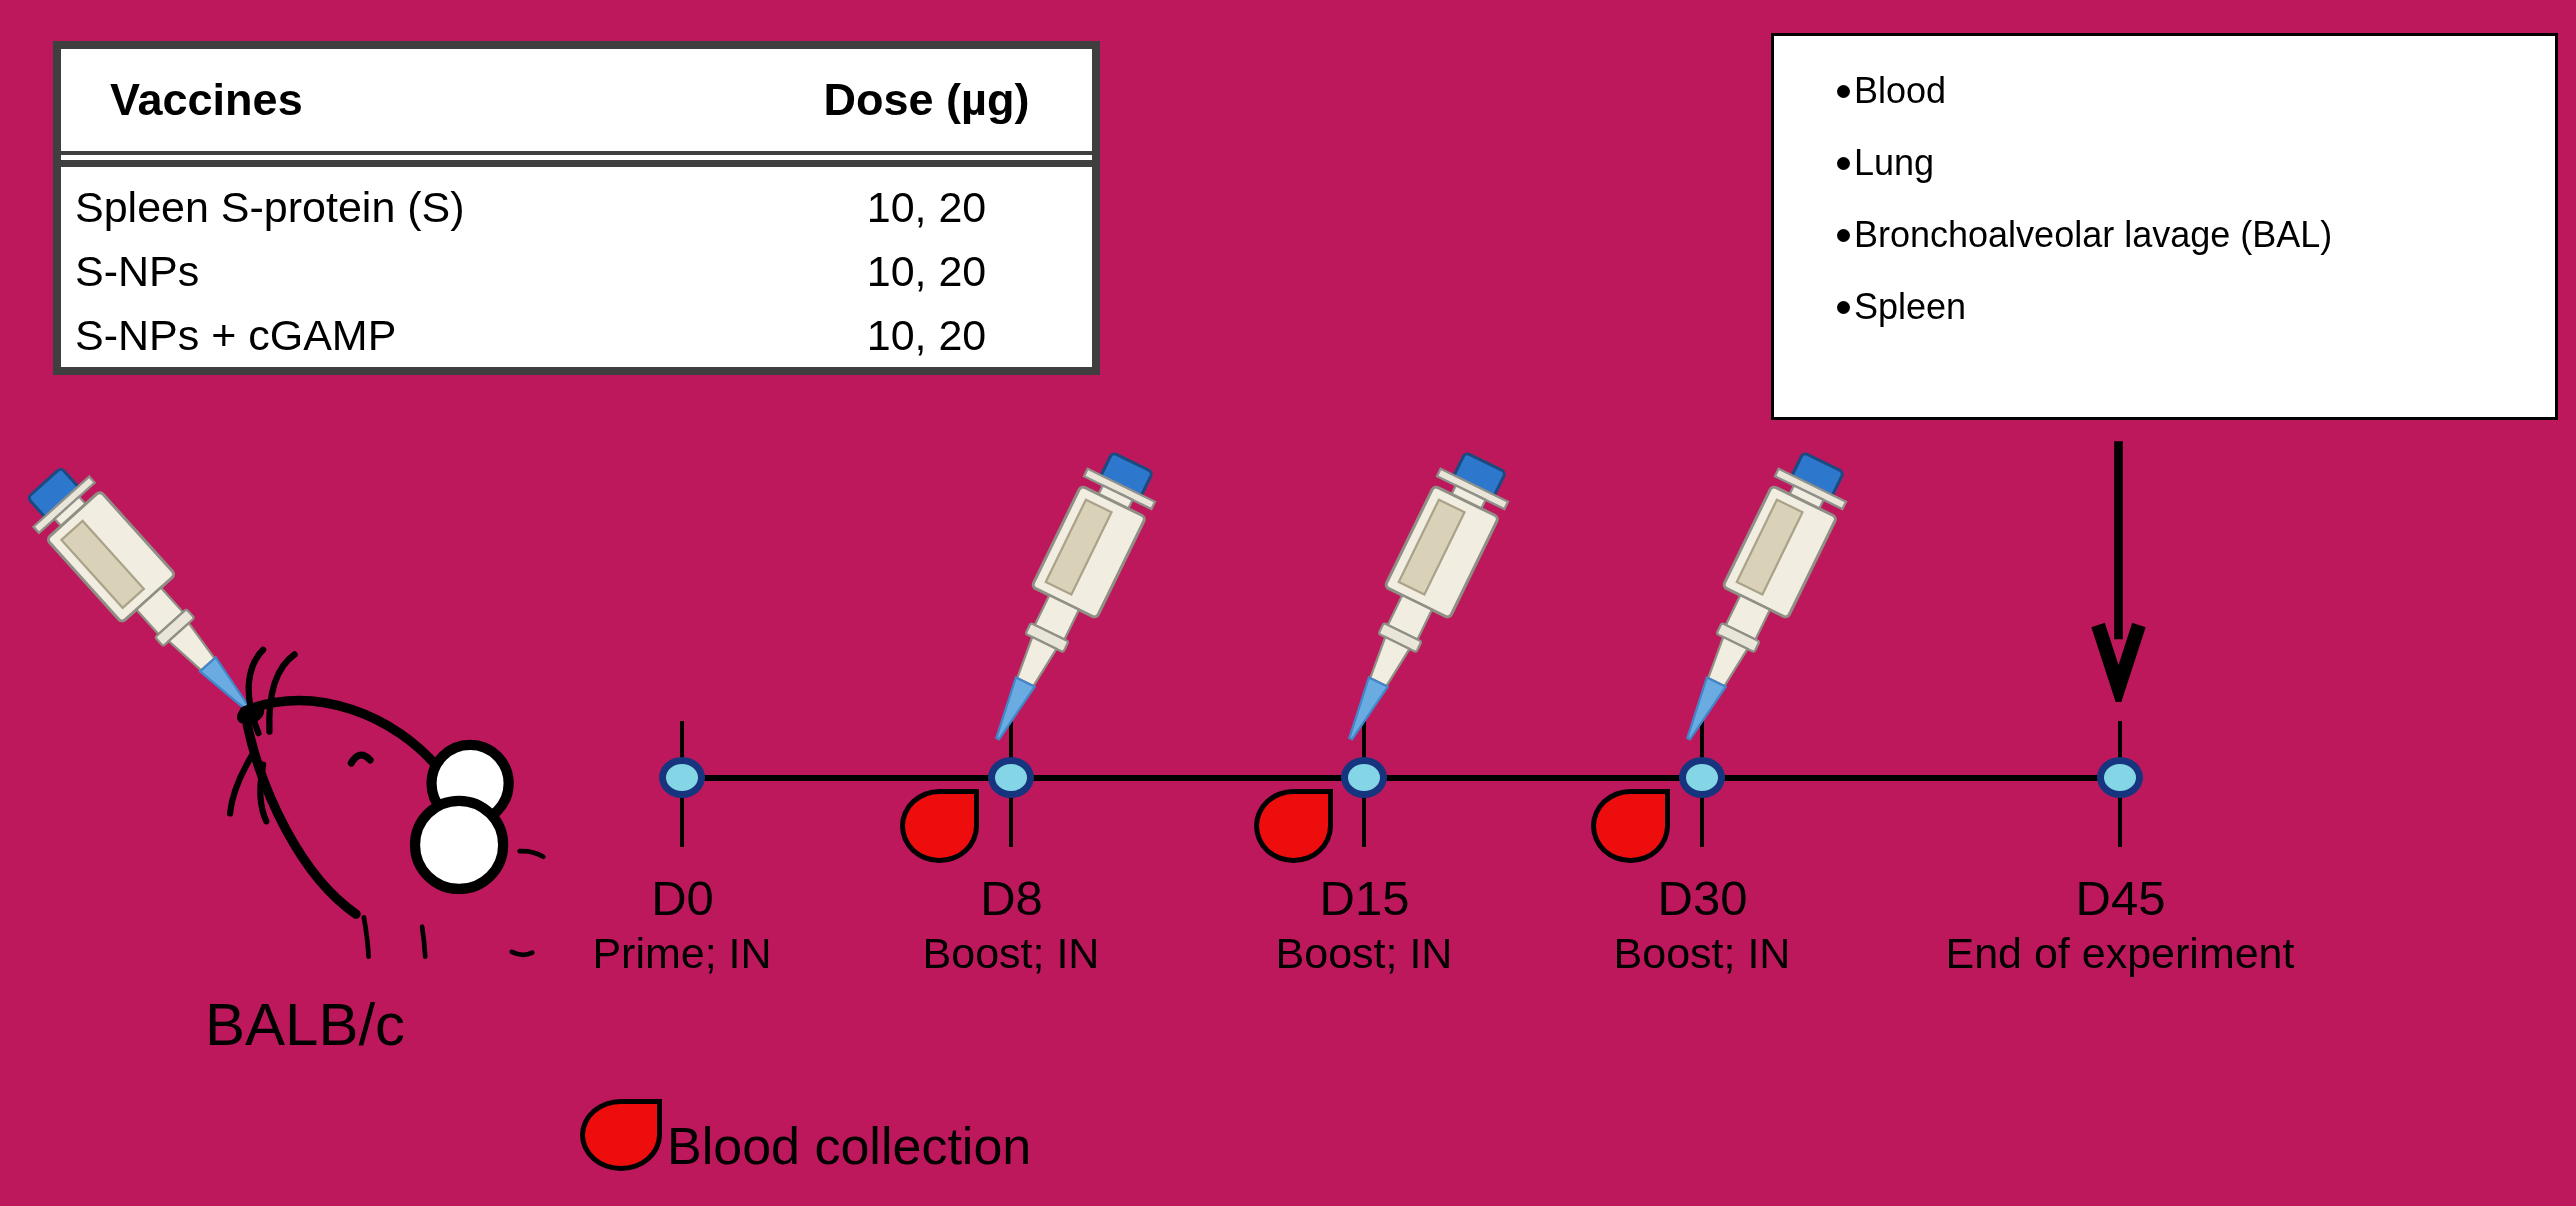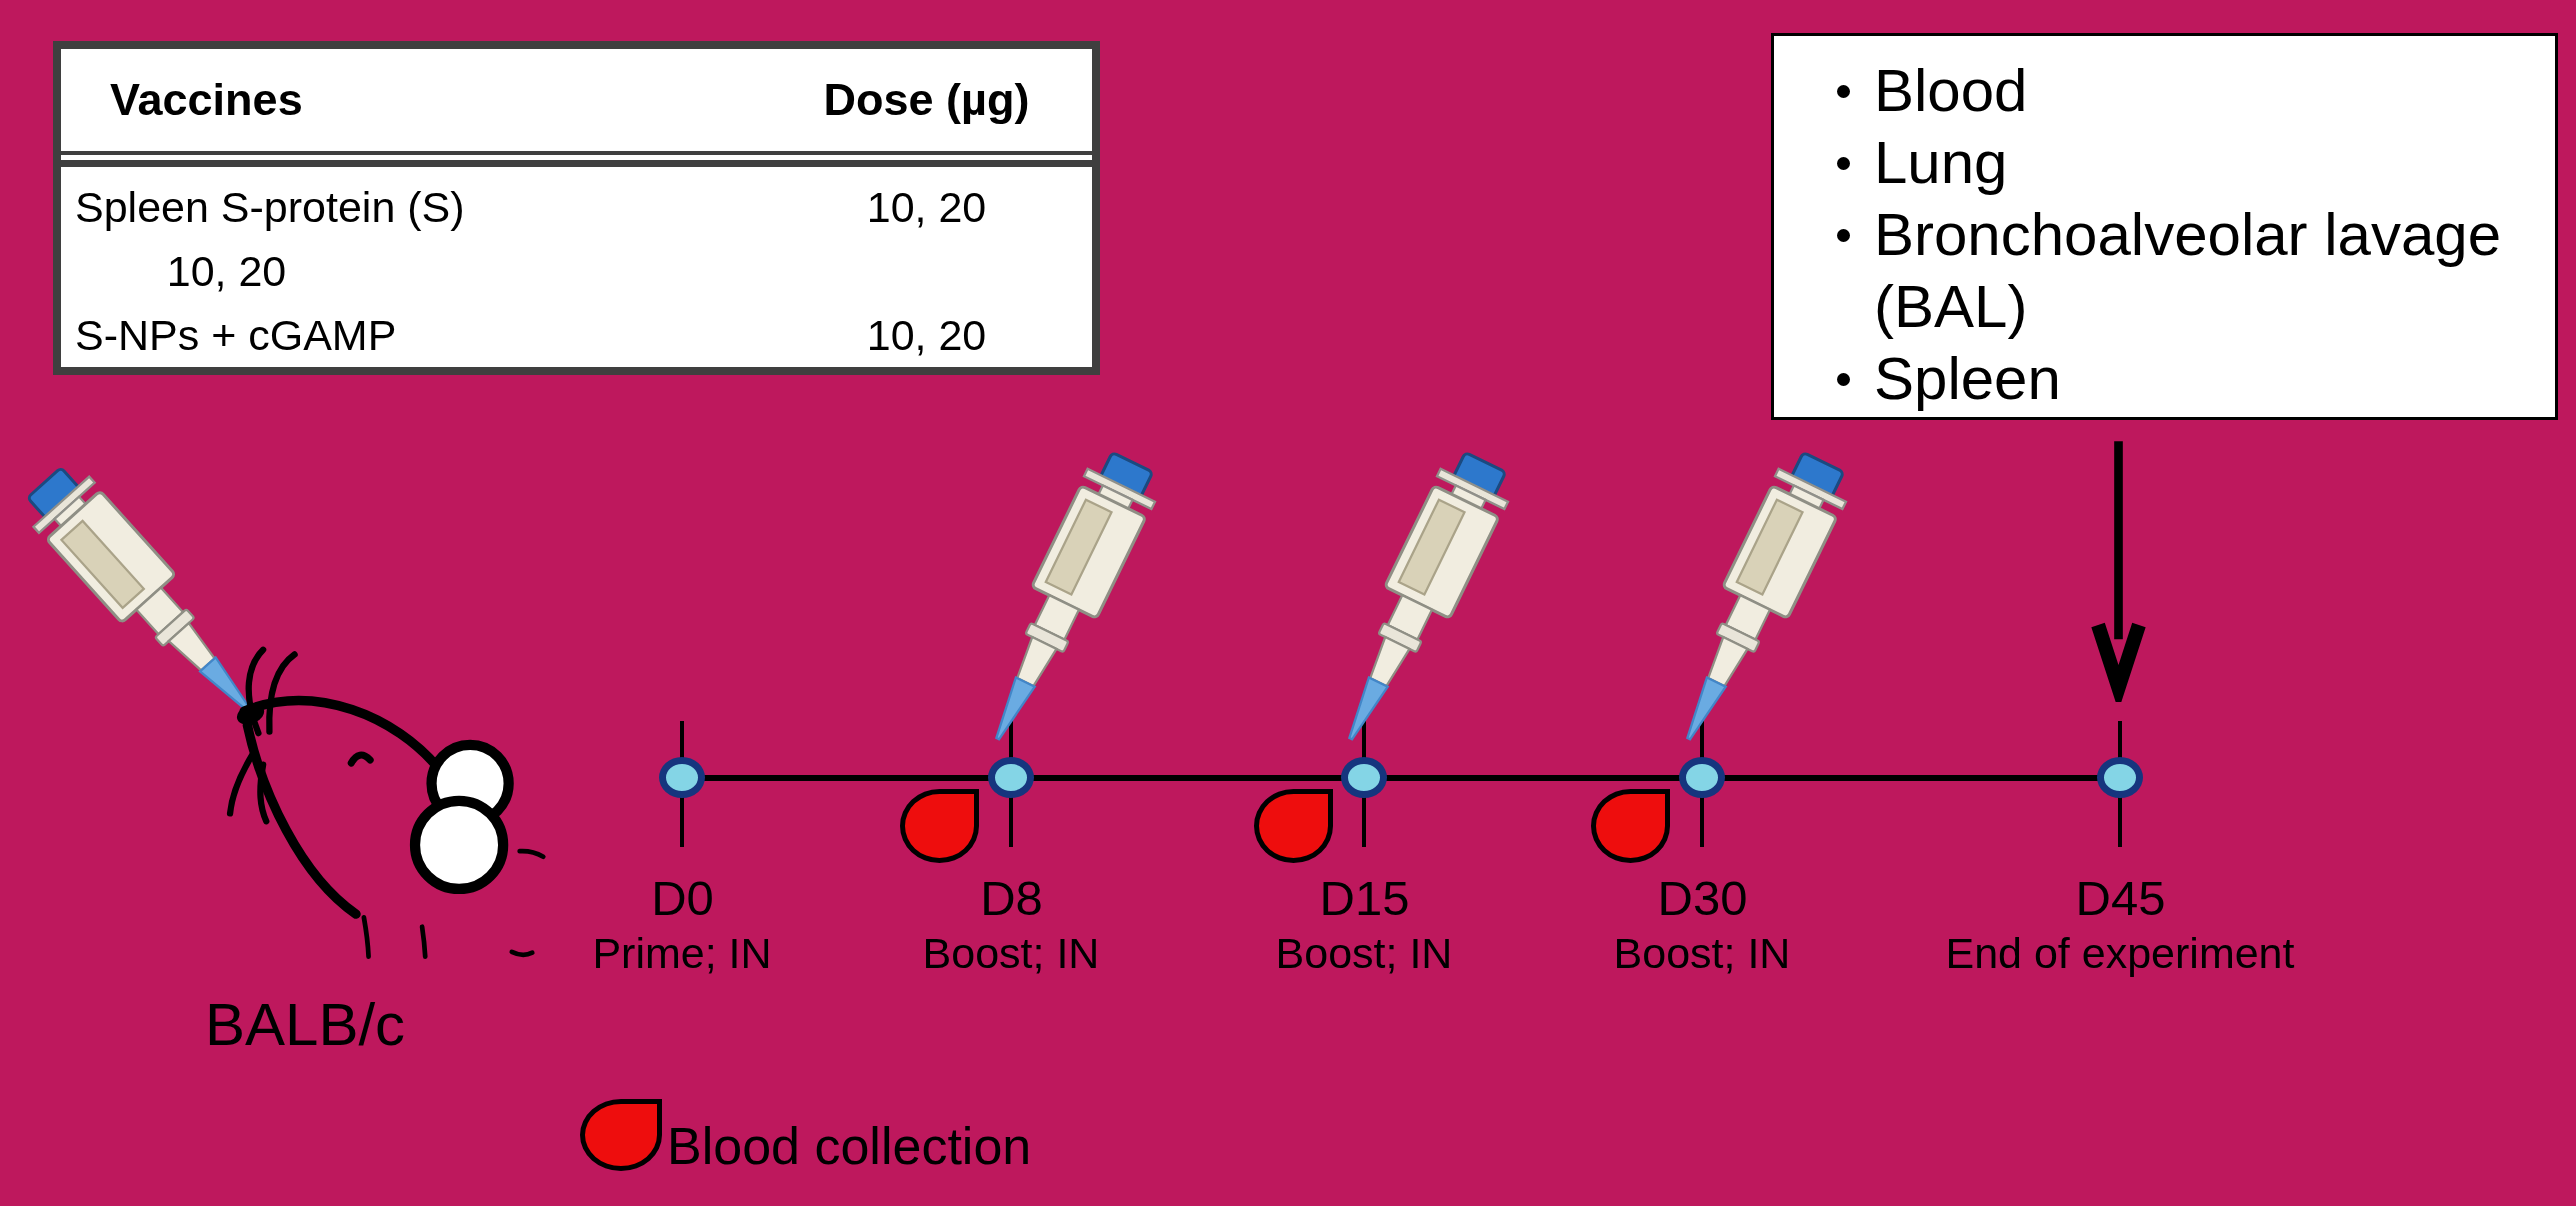--- a/index.html
+++ b/index.html
@@ -25,21 +25,21 @@
   .vt-row{display:flex;height:64px;align-items:center;font-size:43px;}
   .vt-name{flex:1;padding-left:14px;}
   .vt-dose{width:331px;text-align:center;}
   
   .samples-box{
     position:absolute;left:1771px;top:33px;width:787px;height:387px;
     border:3.9px solid #000;background:#fff;box-sizing:border-box;
   }
   .samples-box ul{margin:0;padding:19px 23.6px 0 0;list-style:none;}
   .samples-box li{
-    position:relative;padding-left:100px;font-size:60px;line-height:72px;
+    position:relative;padding-left:80px;font-size:36px;line-height:72px;
   }
   .samples-box li::before{
     content:'';position:absolute;left:63px;top:30px;width:13.4px;height:13.4px;
     border-radius:50%;background:#000;
   }
   
   .down-arrow{position:absolute;left:2090px;top:438px;}
   
   .tl-line{position:absolute;left:682px;top:775px;width:1439px;height:5.5px;background:#000;}
   .tl-point{position:absolute;top:0;width:0;height:0;}
@@ -95,20 +95,21 @@
     </div>
     <div class="vt-div1"></div>
     <div class="vt-divgap"></div>
     <div class="vt-div2"></div>
     <div class="vt-body">
       <div class="vt-row">
         <div class="vt-name">Spleen S-protein (S)</div>
         <div class="vt-dose">10, 20</div>
       </div>
       <div class="vt-row">
+        <div class="vt-name">S-NPs</div>
         <div class="vt-dose">10, 20</div>
       </div>
       <div class="vt-row">
         <div class="vt-name">S-NPs + cGAMP</div>
         <div class="vt-dose">10, 20</div>
       </div>
     </div>
   </div>
 
   <div class="samples-box">

